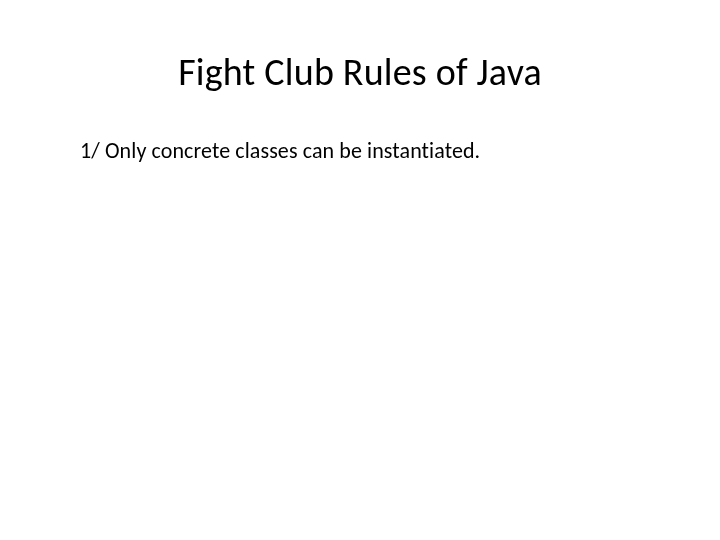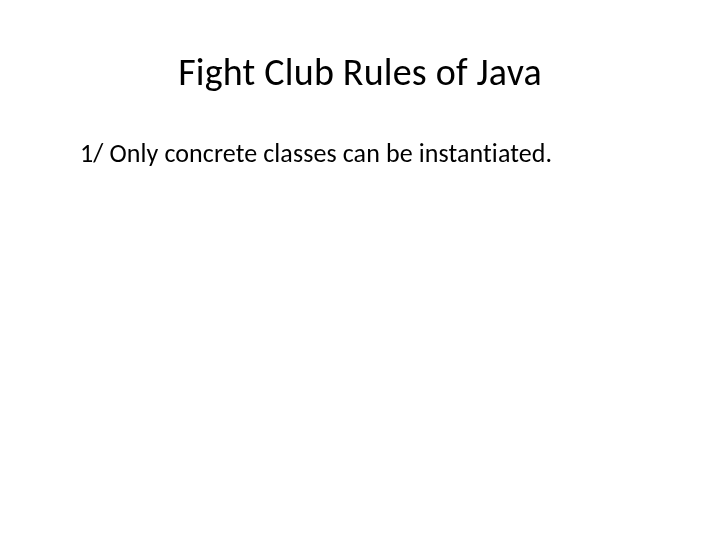--- a/index.html
+++ b/index.html
@@ -23,21 +23,21 @@
     }
     .title {
       font-size: 38px;
       font-weight: 400;
       text-align: center;
       margin-top: 8px;
       margin-bottom: 42px;
       letter-spacing: 0.2px;
     }
     .body-text {
-      font-size: 26px;
+      font-size: 22px;
       font-weight: 400;
       text-align: left;
       padding-left: 20px;
       letter-spacing: 0.1px;
     }
   </style>
 </head>
 <body>
 
 <div class="slide">

